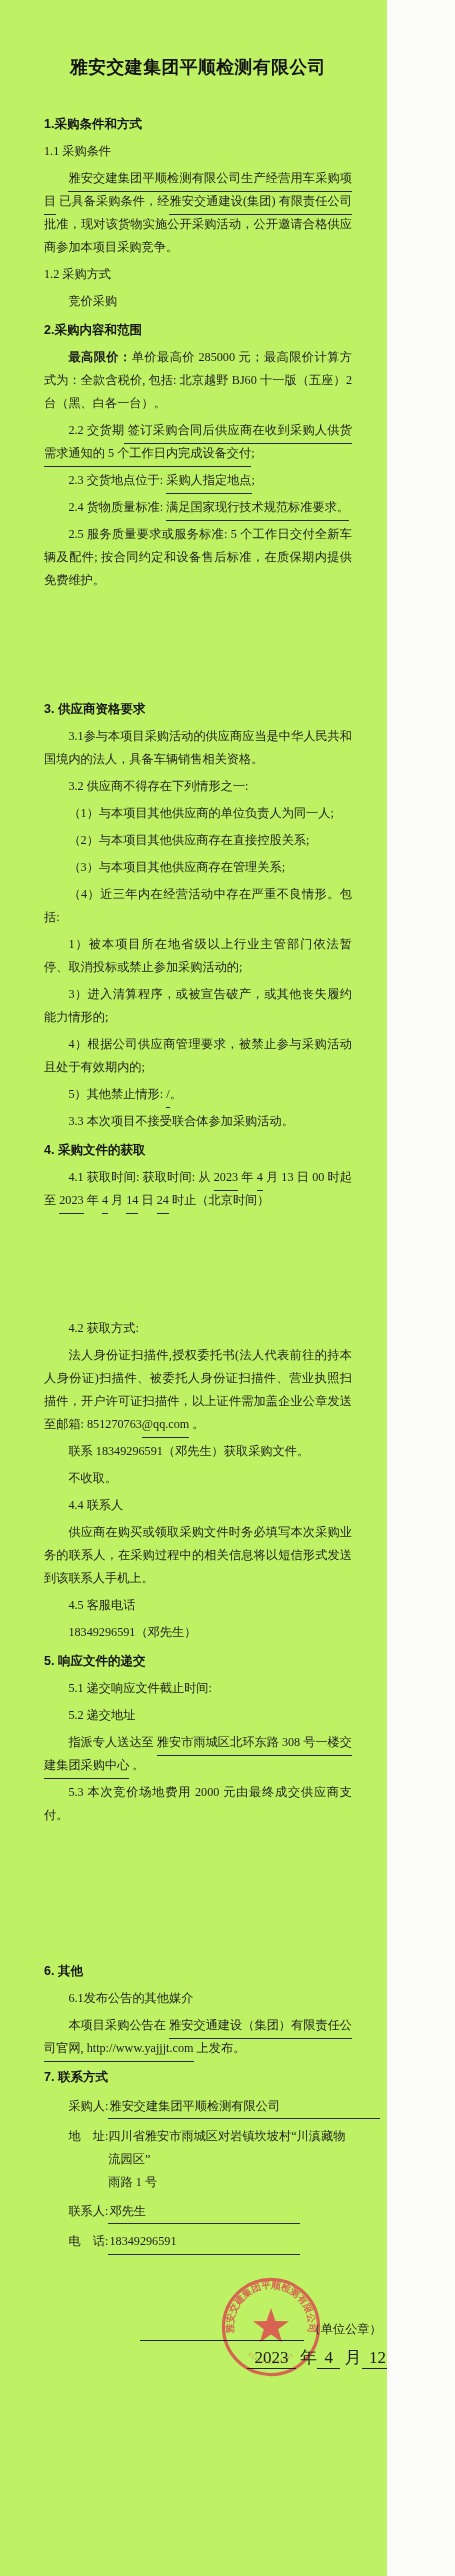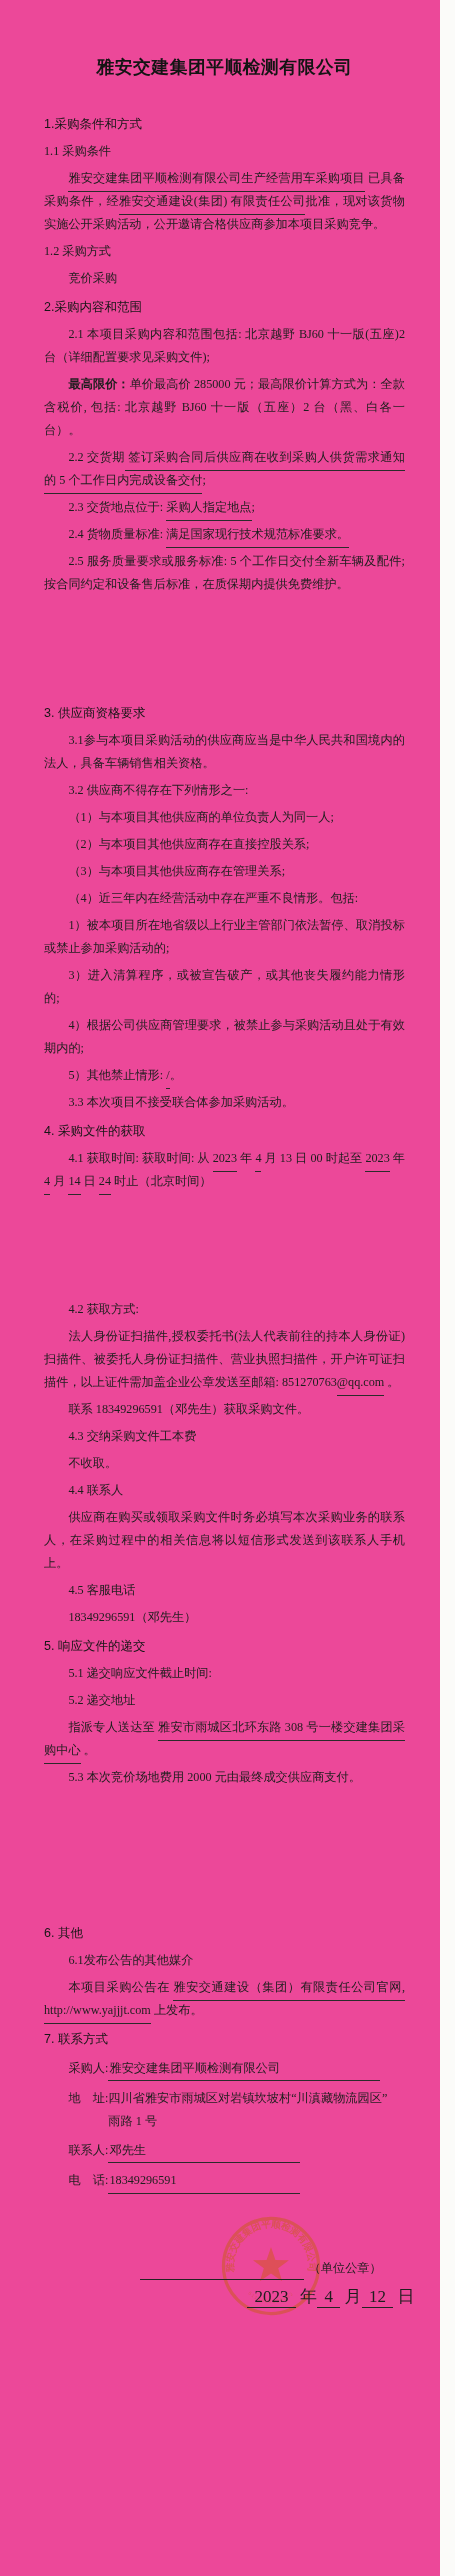--- a/index.html
+++ b/index.html
@@ -1,29 +1,29 @@
 <!DOCTYPE html>
 <html style="font-size:9px"><head>
 <meta charset="utf-8">
 <style>
   html,body{margin:0;padding:0;background:#fbfbf9;}
   .page{
-    width:440px;height:2576px;overflow:hidden;position:relative;
-    background:#ec4899;color:#1e1e1e;
+    width:387px;height:2576px;overflow:hidden;position:relative;
+    background:#bef264;color:#1e1e1e;
     font-family:"Liberation Serif","DejaVu Serif",serif;
     font-size:12.2px;
   }
   .content{padding:52px 35px 0 44px;}
   .title{
     text-align:center;font-weight:bold;font-size:17.7px;line-height:30px;
     font-family:"Liberation Serif","DejaVu Serif",serif;letter-spacing:0.6px;color:#141414;
   }
   .h{
     font-family:"Liberation Sans","DejaVu Sans",sans-serif;
-    font-weight:normal;font-size:12.5px;line-height:23px;margin-top:5.7px;color:#161616;
+    font-weight:bold;font-size:12.5px;line-height:23px;margin-top:5.7px;color:#161616;
   }
   .h.first{margin-top:31px;}
   .p{line-height:23px;margin:4px 0 0 0;text-align:justify;}
   .i2{text-indent:2em;}
   .u{border-bottom:0.9px solid #2b2b2b;padding-bottom:6px;}
   .b{font-family:"Liberation Sans","DejaVu Sans",sans-serif;font-weight:bold;}
   .gap1{height:101px;}
   .gap2{height:101px;}
   .gap3{height:128px;}
   .row{line-height:23px;margin:5.7px 0 0 0;display:flex;}
@@ -49,21 +49,20 @@
       <div>雅安交建集团平顺检测有限公司</div>
     </div>
 
     <div class="h first">1.采购条件和方式</div>
     <p class="p">1.1 采购条件</p>
     <p class="p i2"><span class="u">雅安交建集团平顺检测有限公司生产经营用车采购项目</span><span> 已具备采购条件，经</span><span class="u">雅安交通建设(集团) 有限责任公司</span><span>批准，现对该货物实施公开采购活动，公开邀请合格供应商参加本项目采购竞争。</span></p>
     <p class="p">1.2 采购方式</p>
     <p class="p i2">竞价采购</p>
 
     <div class="h">2.采购内容和范围</div>
-    <p class="p i2">2.1 本项目采购内容和范围包括: 北京越野 BJ60 十一版(五座)2 台（详细配置要求见采购文件);</p>
     <p class="p i2"><span class="b">最高限价：</span><span>单价最高价 285000 元；最高限价计算方式为：全款含税价, 包括: 北京越野 BJ60 十一版（五座）2 台（黑、白各一台）。</span></p>
     <p class="p i2"><span>2.2 交货期</span><span class="u"> 签订采购合同后供应商在收到采购人供货需求通知的 5 个工作日内完成设备交付</span><span>;</span></p>
     <p class="p i2"><span>2.3 交货地点位于: </span><span class="u">采购人指定地点</span><span>;</span></p>
     <p class="p i2"><span>2.4 货物质量标准: </span><span class="u">满足国家现行技术规范标准要求。</span></p>
     <p class="p i2">2.5 服务质量要求或服务标准: 5 个工作日交付全新车辆及配件; 按合同约定和设备售后标准，在质保期内提供免费维护。</p>
 
     <div class="gap1"></div>
 
     <div class="h">3.  供应商资格要求</div>
     <p class="p i2">3.1参与本项目采购活动的供应商应当是中华人民共和国境内的法人，具备车辆销售相关资格。</p>
@@ -79,21 +78,20 @@
     <p class="p i2">3.3 本次项目不接受联合体参加采购活动。</p>
 
     <div class="h">4.  采购文件的获取</div>
     <p class="p i2"><span>4.1 获取时间: 获取时间: 从 </span><span class="u">2023</span><span> 年 </span><span class="u">4</span><span> 月 13 日 00 时起至 </span><span class="u">2023</span><span> 年 </span><span class="u">4</span><span> 月 </span><span class="u">14</span><span> 日 </span><span class="u">24</span><span> 时止（北京时间）</span></p>
 
     <div class="gap2"></div>
 
     <p class="p i2">4.2 获取方式:</p>
     <p class="p i2"><span>法人身份证扫描件,授权委托书(法人代表前往的持本人身份证)扫描件、被委托人身份证扫描件、营业执照扫描件，开户许可证扫描件，以上证件需加盖企业公章发送至邮箱: </span><span>851270763</span><span class="u">@qq.com</span><span> 。</span></p>
     <p class="p i2">联系 18349296591（邓先生）获取采购文件。</p>
-    <p class="p i2">4.3 交纳采购文件工本费</p>
     <p class="p i2">不收取。</p>
     <p class="p i2">4.4 联系人</p>
     <p class="p i2">供应商在购买或领取采购文件时务必填写本次采购业务的联系人，在采购过程中的相关信息将以短信形式发送到该联系人手机上。</p>
     <p class="p i2">4.5 客服电话</p>
     <p class="p i2">18349296591（邓先生）</p>
 
     <div class="h">5.  响应文件的递交</div>
     <p class="p i2">5.1 递交响应文件截止时间:</p>
     <p class="p i2">5.2 递交地址</p>
     <p class="p i2"><span>指派专人送达至 </span><span class="u">雅安市雨城区北环东路 308 号一楼交建集团采购中心</span><span> 。</span></p>

